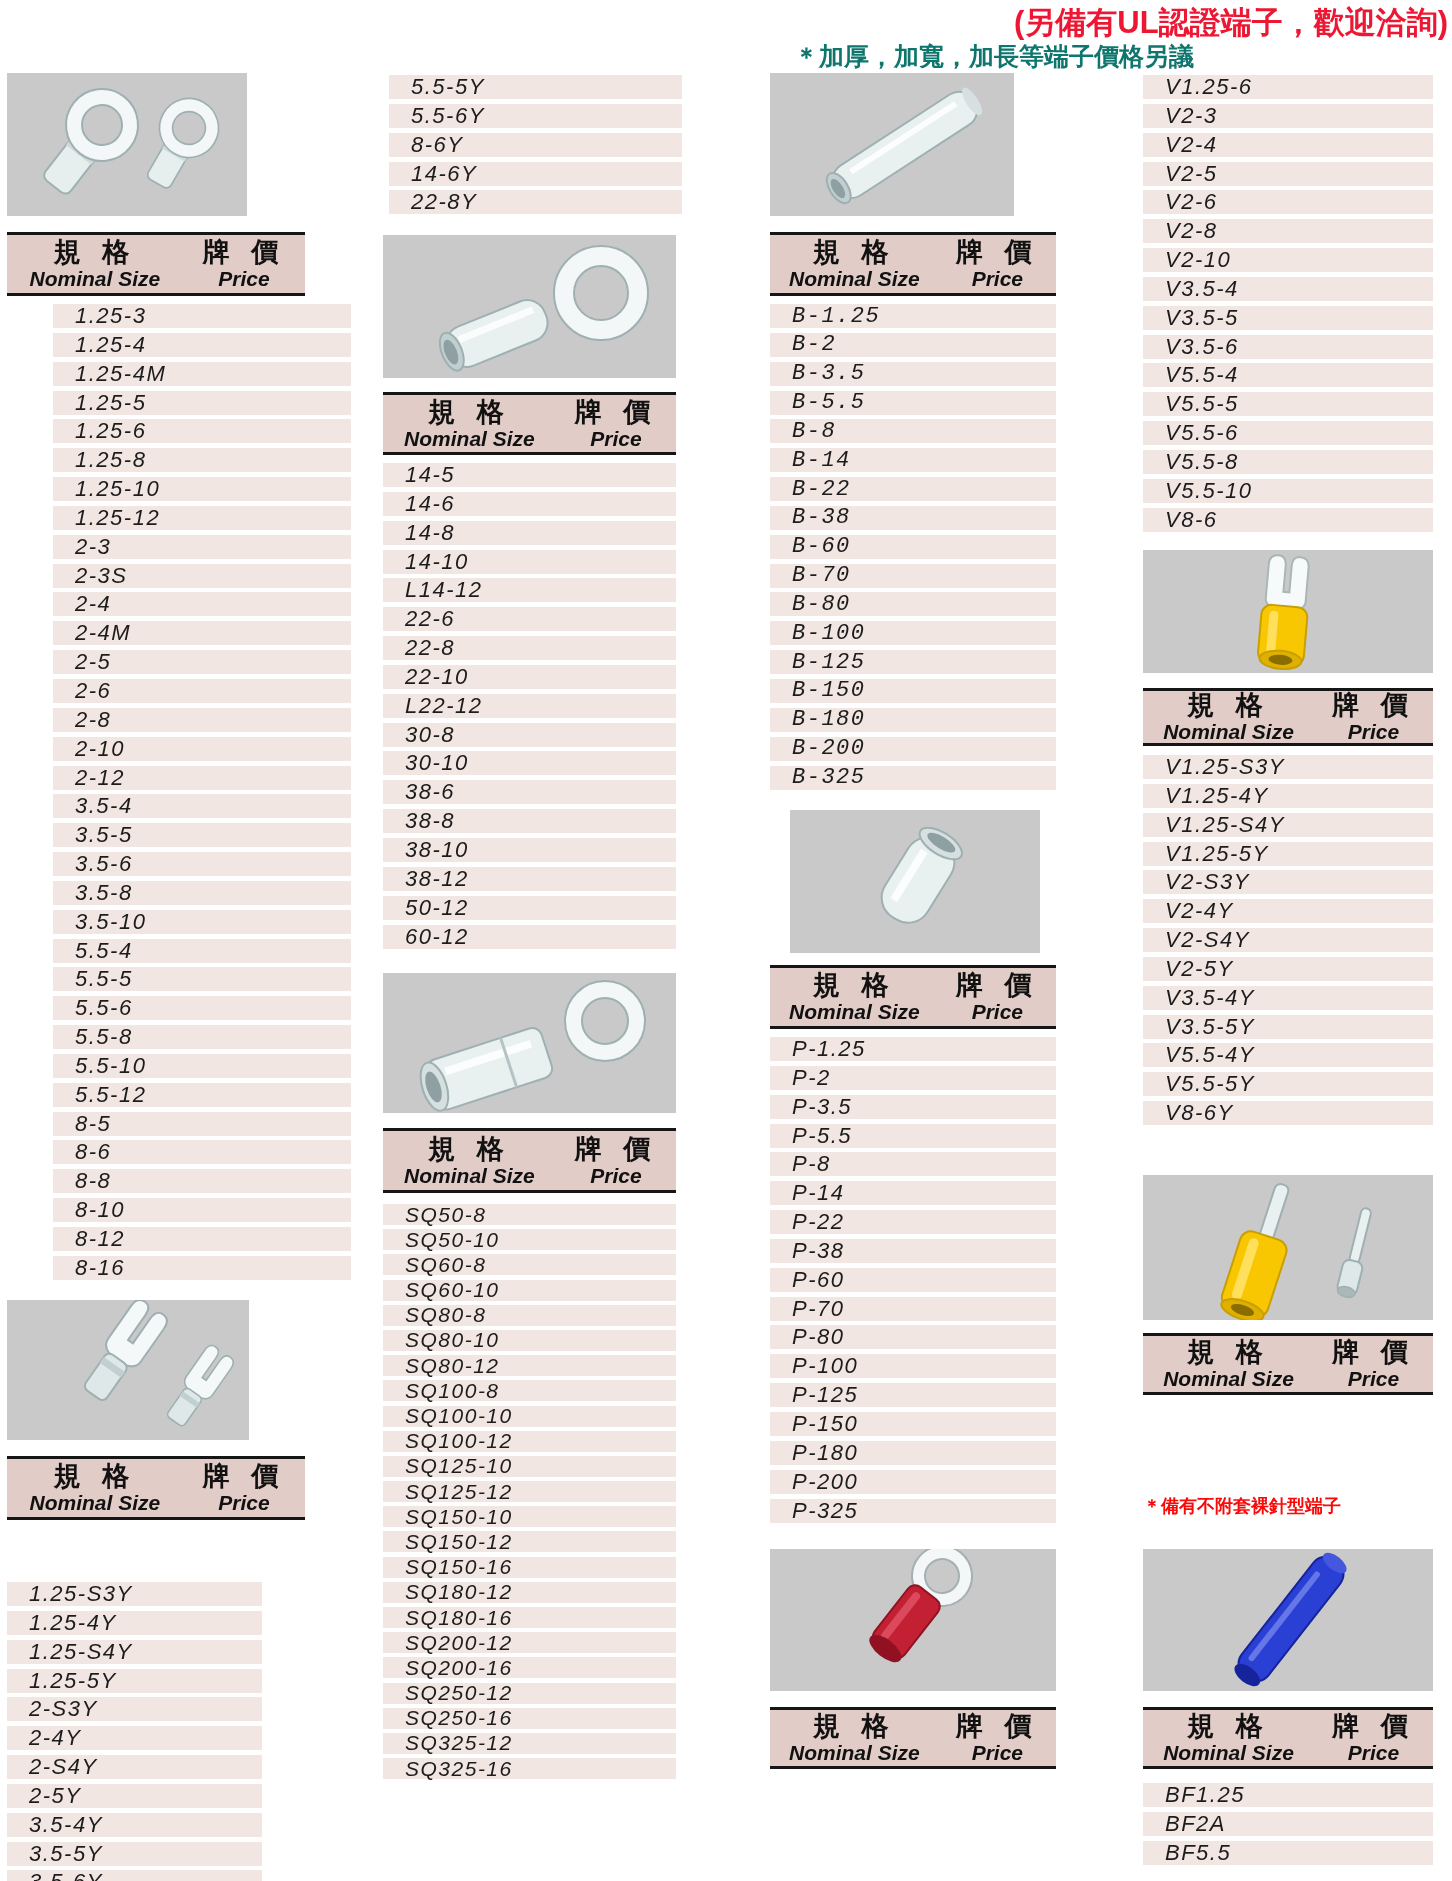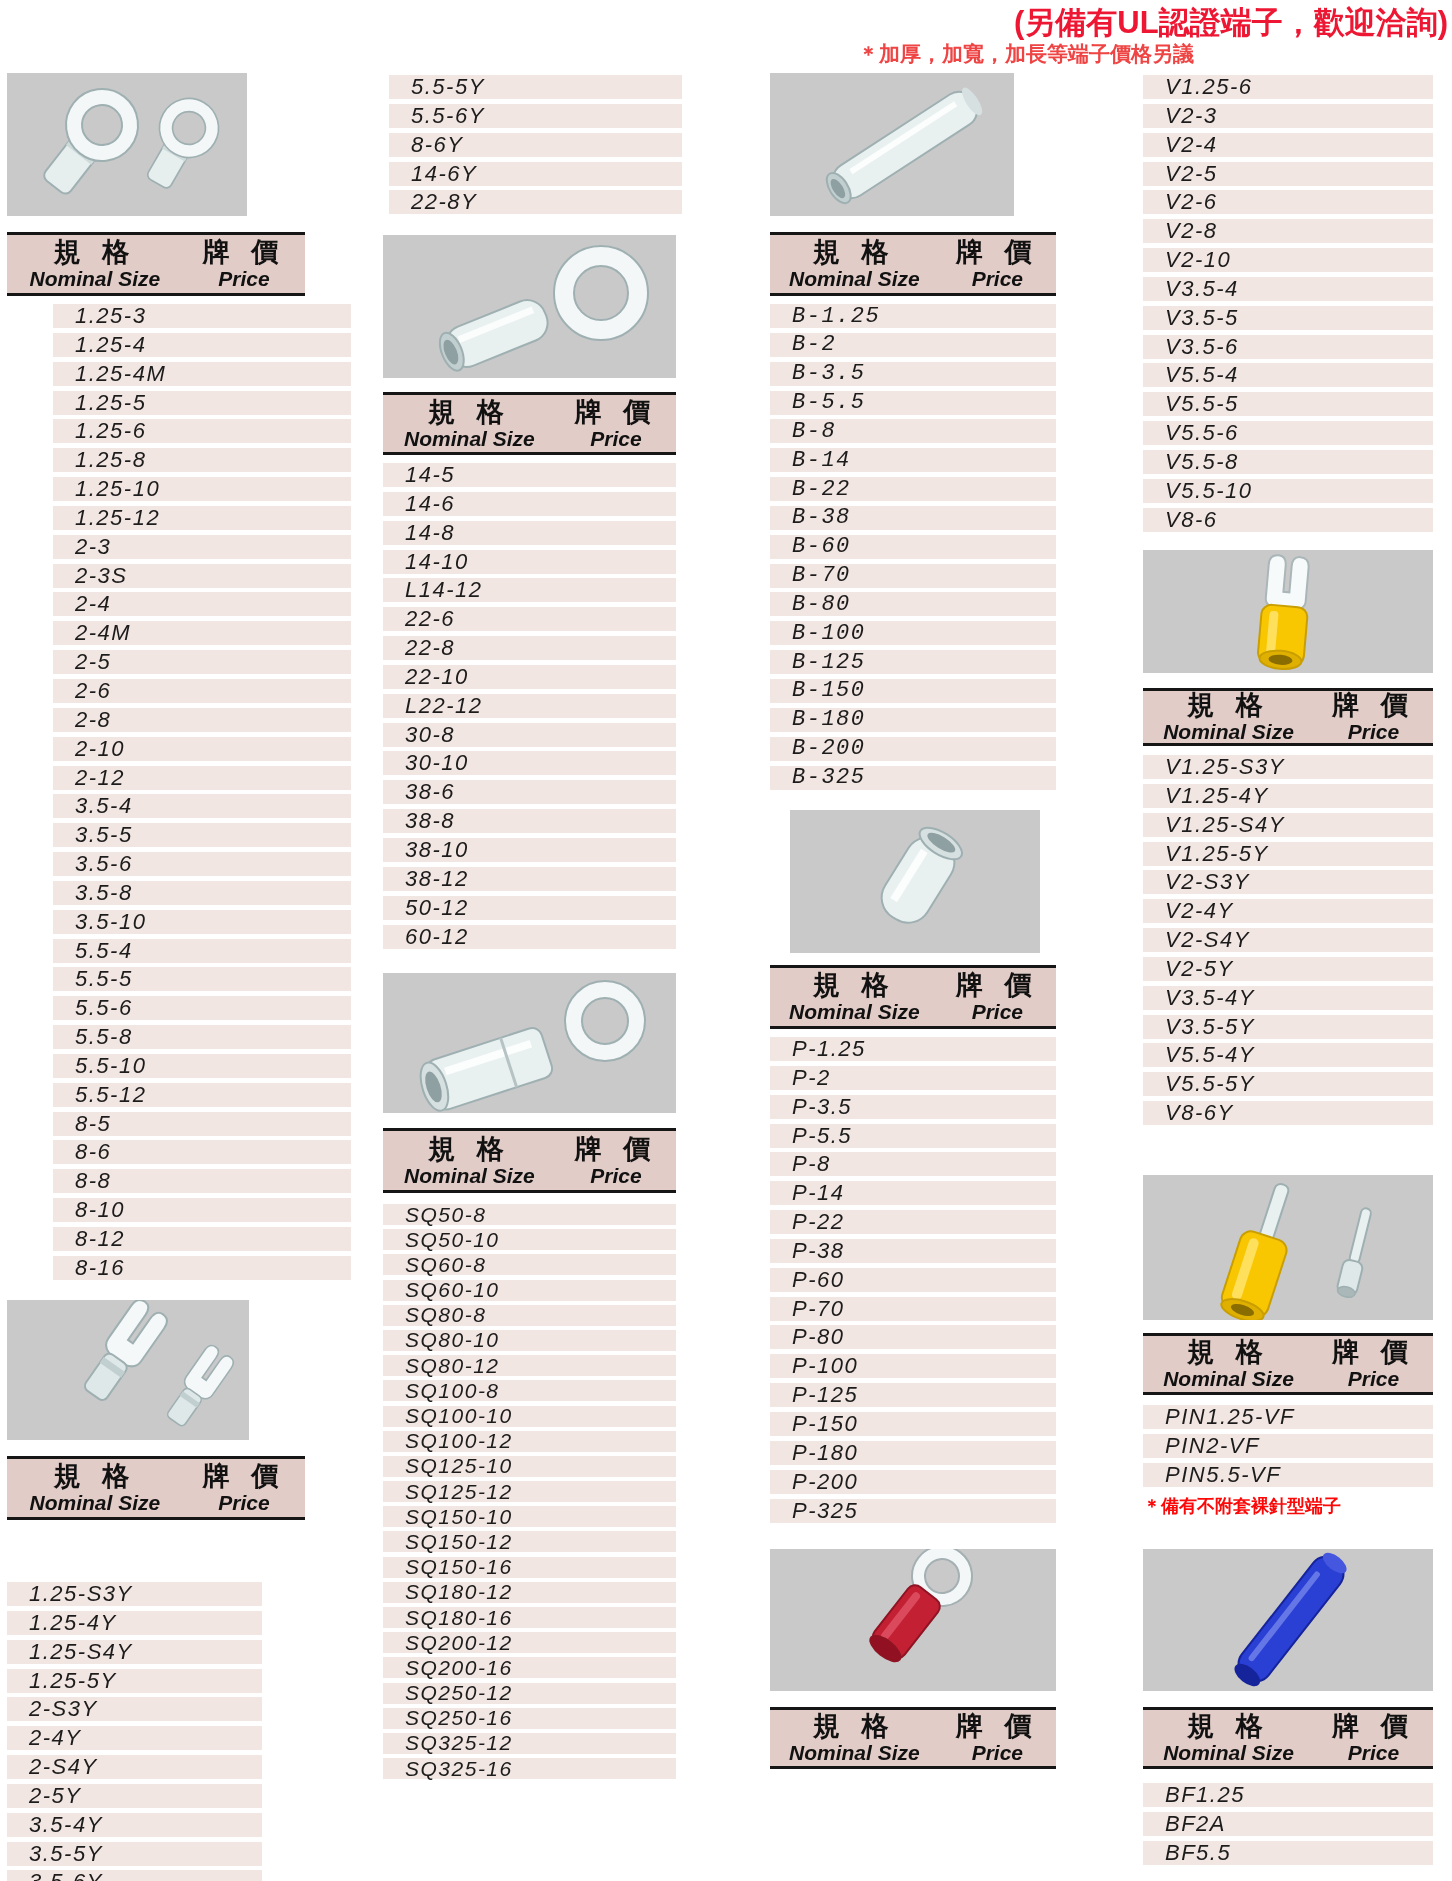--- a/index.html
+++ b/index.html
@@ -17,21 +17,21 @@
   .en{font-size:21px;font-weight:bold;font-style:italic;color:#111;line-height:24px;white-space:nowrap;}
 
   .rows{position:absolute;}
   .rows .row{height:24px;margin-bottom:4.85px;background:#f2e6e2;display:flex;align-items:center;}
   .rows .cell{font-style:italic;font-size:22px;letter-spacing:1.5px;color:#1c1c1c;padding-left:22px;white-space:nowrap;}
   .rows.dense .row{height:21px;margin-bottom:4.2px;}
   .rows.dense .cell{font-size:21px;}
 
   .note{position:absolute;white-space:nowrap;font-weight:bold;}
   .note-ul{top:2px;right:4px;font-size:31px;color:#ee1733;}
-  .note-pricing{top:40px;right:258px;font-size:21px;color:#ef4444;}
+  .note-pricing{top:40px;right:258px;font-size:25px;color:#0f766e;}
   .note-barepin{top:1494px;left:1143px;font-size:18px;color:#fb0808;}
 </style>
 </head>
 <body>
 
 <div class="page">
 
   <div class="note note-ul">(另備有UL認證端子，歡迎洽詢)</div>
   <div class="note note-pricing">＊加厚，加寬，加長等端子價格另議</div>
 
@@ -731,31 +731,20 @@
   <div class="thead" style="left:1143px;top:1333px;width:290px;height:62px;">
     <div class="th-spec">
         <div class="zh">規 格</div>
         <div class="en">Nominal Size</div>
       </div>
     <div class="th-price">
         <div class="zh">牌 價</div>
         <div class="en">Price</div>
       </div>
   </div>
-  <div class="rows" style="left:1143px;top:1405px;width:290px;">
-      <div class="row">
-        <span class="cell">PIN1.25-VF</span>
-      </div>
-      <div class="row">
-        <span class="cell">PIN2-VF</span>
-      </div>
-      <div class="row">
-        <span class="cell">PIN5.5-VF</span>
-      </div>
-    </div>
 
   <div class="note note-barepin">＊備有不附套裸針型端子</div>
 
   <div class="imgbox" style="left:1143px;top:1549px;width:290px;height:142px;">
     <svg width="290" height="142" viewBox="0 0 290 142">
       <g transform="translate(148,70) rotate(-52)">
         <rect x="-74" y="-17" width="148" height="34" rx="16" fill="#2a3fd4" stroke="#16249b" stroke-width="2"></rect>
         <rect x="-58" y="-10" width="112" height="6" rx="3" fill="#6b7ce8" opacity="0.9"></rect>
         <ellipse cx="-71" cy="0" rx="8" ry="15" fill="#16249b"></ellipse>
         <ellipse cx="71" cy="0" rx="7" ry="14" fill="#4457de"></ellipse>

